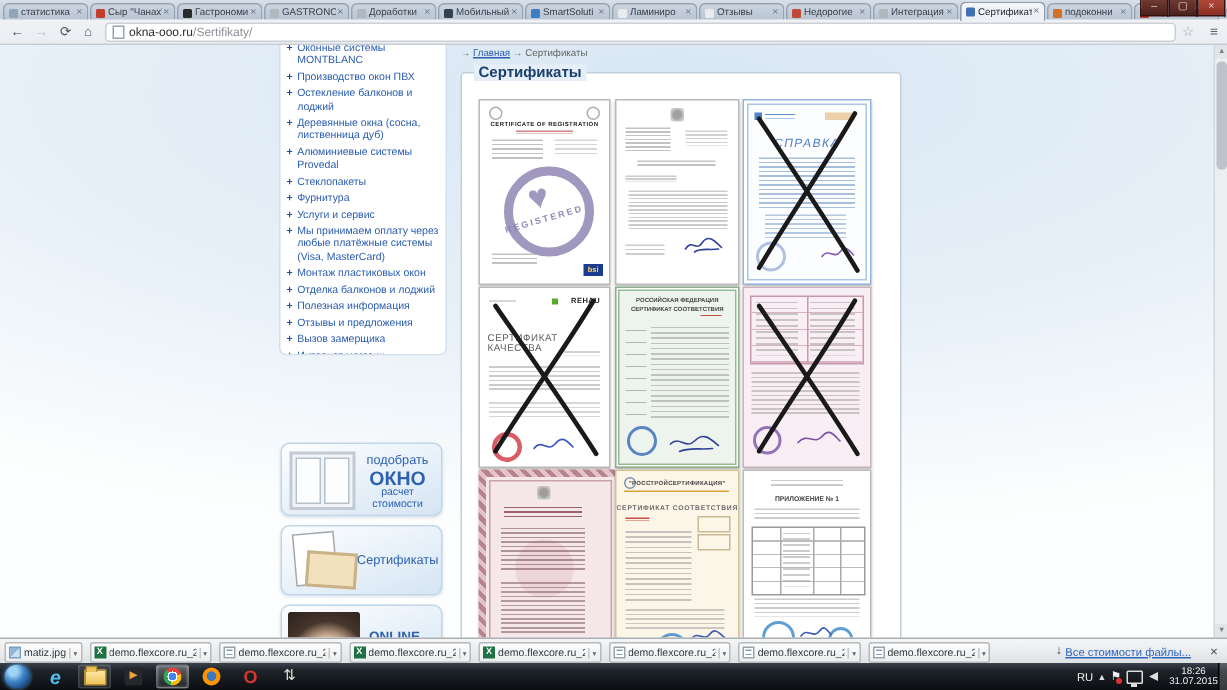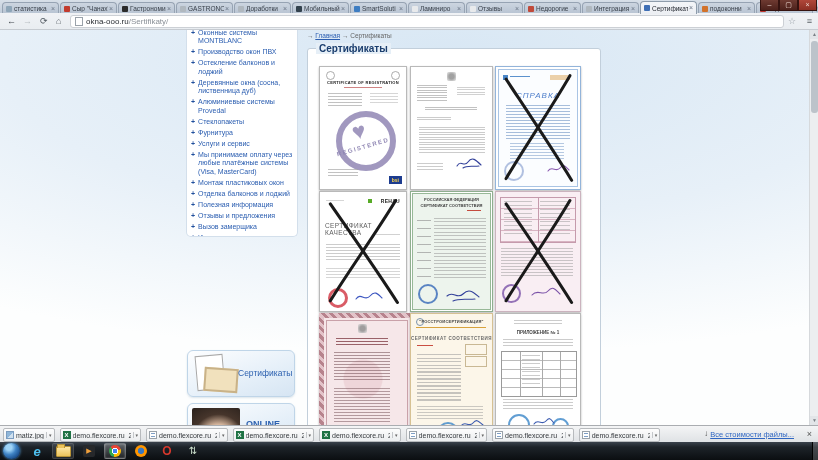--- a/index.html
+++ b/index.html
@@ -298,20 +298,26 @@
           <span class="sbul">+</span>
           <span class="stxt">Вызов замерщика</span>
         </div>
         <div class="slink">
           <span class="sbul">+</span>
           <span class="stxt">Интернет магазин</span>
         </div>
       </div>
 
 
+    <div class="widget" style="top:265px;height:47px">
+      <div class="w2-img"></div>
+      <div class="w2-t1">подобрать</div>
+      <div class="w2-t2">ОКНО</div>
+      <div class="w2-t3">расчет стоимости</div>
+    </div>
 
     <div class="widget" style="top:320px;height:45px">
       <div class="w3-a"></div>
       <div class="w3-b"></div>
       <div class="w-label" style="left:50px;top:17px;width:54px;font-size:8.5px">Сертификаты</div>
     </div>
 
     <div class="widget" style="top:373px;height:45px">
       <div class="w4-img"></div>
       <div class="w-label" style="left:58px;top:15px;width:44px;font-weight:bold">ONLINE</div>
@@ -534,14 +540,25 @@
   <div class="tb-slot" style="left:130px">
       <span class="ic-ff"></span>
     </div>
   <div class="tb-slot" style="left:156px">
       <span class="ic-opera">O</span>
     </div>
   <div class="tb-slot" style="left:182px">
       <span class="ic-updown">⇅</span>
     </div>
 
+  <div id="tray">
+    <span class="tray-txt">RU</span>
+    <span class="tray-glyph">▴</span>
+    <span id="trayflag">⚑</span>
+    <span id="net"></span>
+    <span id="spk"></span>
+    <div id="clock">
+      <div>18:26</div>
+      <div>31.07.2015</div>
+    </div>
+  </div>
   <div id="showdesk"></div>
 </div>
 
 </body></html>

